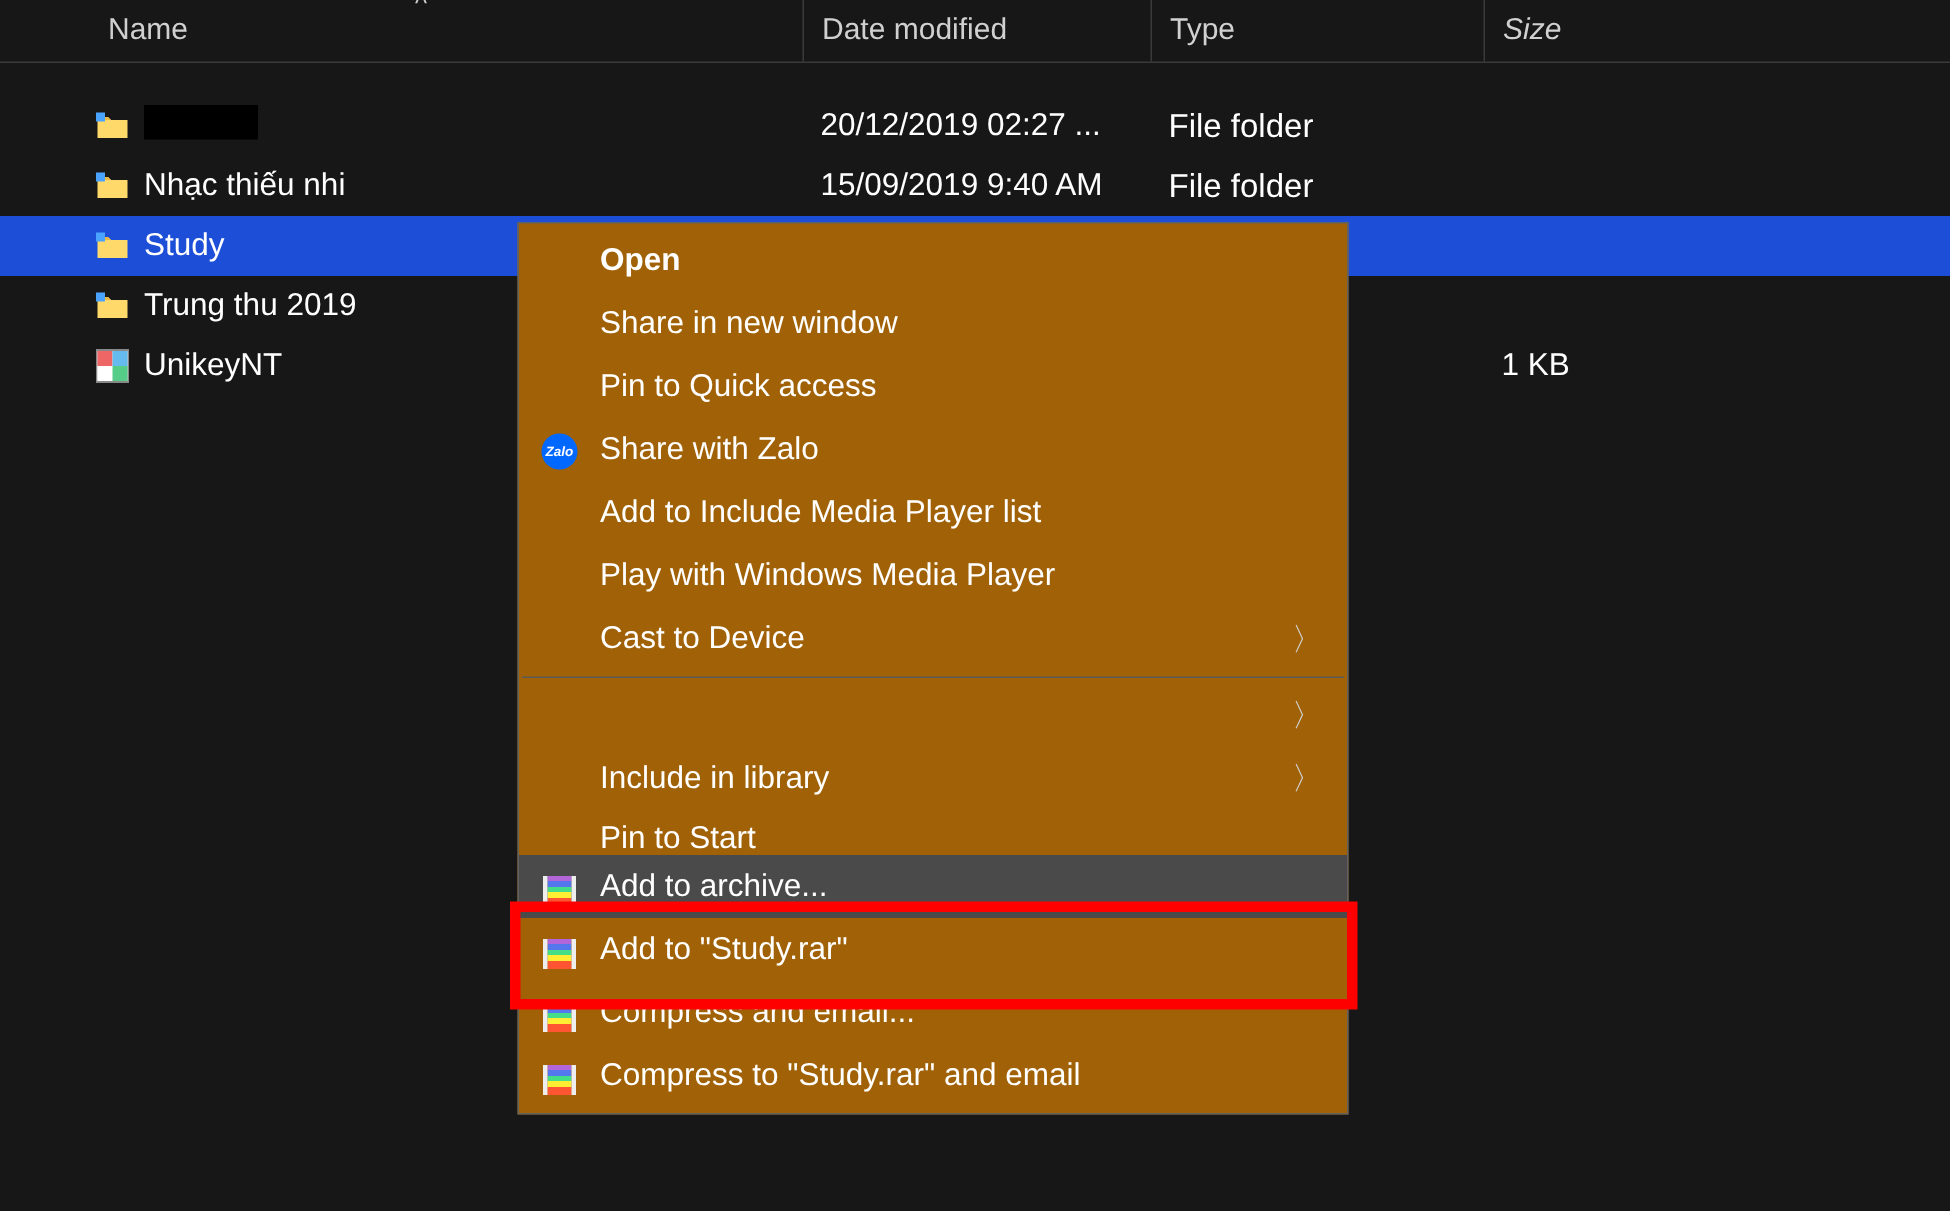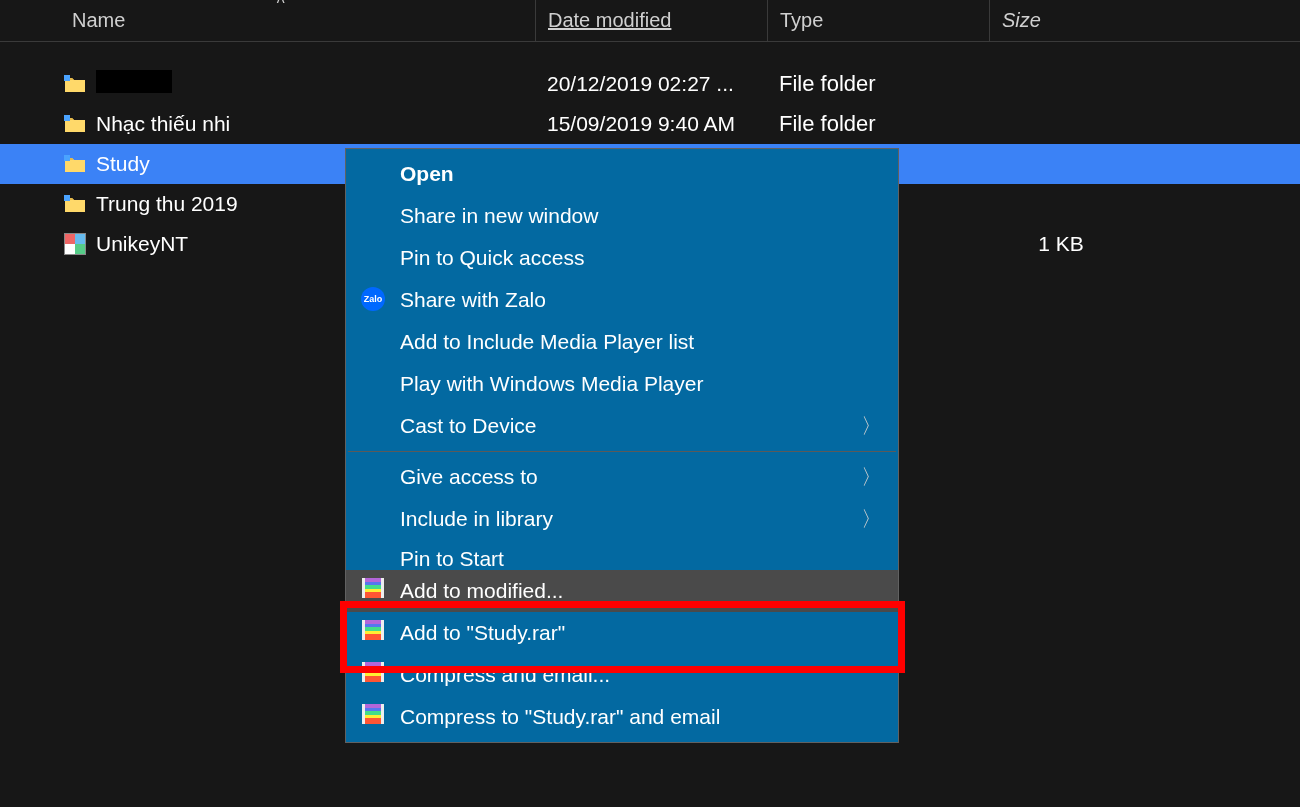--- a/index.html
+++ b/index.html
@@ -27,41 +27,41 @@
     .hdr {
       color: #d0d0d0;
       font-size: 20px;
       border-right: 1px solid #3a3a3a;
       padding: 8px 0 8px 12px;
       height: 100%;
       display: flex;
       align-items: center;
     }
     .hdr-name { width: 476px; position: relative; }
-    .hdr-date { width: 232px; text-decoration: underline; }
+    .hdr-date { width: 232px; }
     .hdr-type { width: 222px; }
     .hdr-size { width: 160px; border-right: none; font-style: italic; }
     .sort-arrow {
       position: absolute;
       left: 216px;
       top: -9px;
       color: #cfcfcf;
       font-size: 16px;
     }
     .file-list {
       padding-top: 22px;
     }
     .row {
       display: flex;
       align-items: center;
       height: 40px;
       padding-left: 64px;
     }
     .row.selected {
-      background: #3b82f6;
+      background: #1d4ed8;
     }
     .col-icon {
       width: 28px;
       display: flex;
       align-items: center;
     }
     .col-name {
       width: 455px;
       color: #ffffff;
       font-size: 21px;
@@ -74,21 +74,21 @@
     }
     .col-type {
       width: 222px;
       color: #ffffff;
       font-size: 22px;
     }
     .col-size {
       width: 160px;
       color: #ffffff;
       font-size: 21px;
-      text-align: center;
+      text-align: left;
       padding-right: 40px;
     }
     .redacted {
       display: inline-block;
       background: #000;
       width: 76px;
       height: 23px;
     }
     .folder-icon {
       width: 22px;
@@ -105,21 +105,21 @@
     }
     .shortcut-icon span {
       width: 50%;
       height: 50%;
     }
     .context-menu {
       position: absolute;
       left: 345px;
       top: 148px;
       width: 554px;
-      background: #0369a1;
+      background: #a16207;
       border: 1px solid #616161;
       z-index: 10;
       padding: 4px 0;
     }
     .mi {
       display: flex;
       align-items: center;
       height: 42px;
       padding-left: 54px;
       color: #ffffff;
@@ -133,22 +133,23 @@
       position: absolute;
       right: 16px;
       color: #cfcfcf;
     }
     .mi .mi-icon {
       position: absolute;
       left: 14px;
       width: 26px;
       height: 26px;
       display: flex;
-      align-items: flex-start;
+      align-items: flex-end;
       justify-content: center;
+      font-style: italic;
     }
     .msep {
       height: 1px;
       background: #5a5a5a;
       margin: 4px 2px;
     }
     .mi.cut {
       height: 30px;
       overflow: hidden;
       align-items: center;
@@ -301,35 +302,34 @@
     </div>
   <div class="mi">
       <span class="label">Play with Windows Media Player</span>
     </div>
   <div class="mi">
       <span class="label">Cast to Device</span>
       <span class="chev">〉</span>
     </div>
   <div class="msep"></div>
   <div class="mi">
-      <span class="label">Give access to</span>
       <span class="chev">〉</span>
     </div>
   <div class="mi">
       <span class="label">Include in library</span>
       <span class="chev">〉</span>
     </div>
   <div class="mi cut">
       <span class="label">Pin to Start</span>
     </div>
   <div class="mi hover">
     <div class="mi-icon">
         <div class="winrar-icon"></div>
       </div>
-    <span class="label">Add to modified...</span>
+    <span class="label">Add to archive...</span>
   </div>
   <div class="mi">
     <div class="mi-icon">
         <div class="winrar-icon"></div>
       </div>
     <span class="label">Add to "Study.rar"</span>
   </div>
   <div class="mi">
     <div class="mi-icon">
         <div class="winrar-icon"></div>

